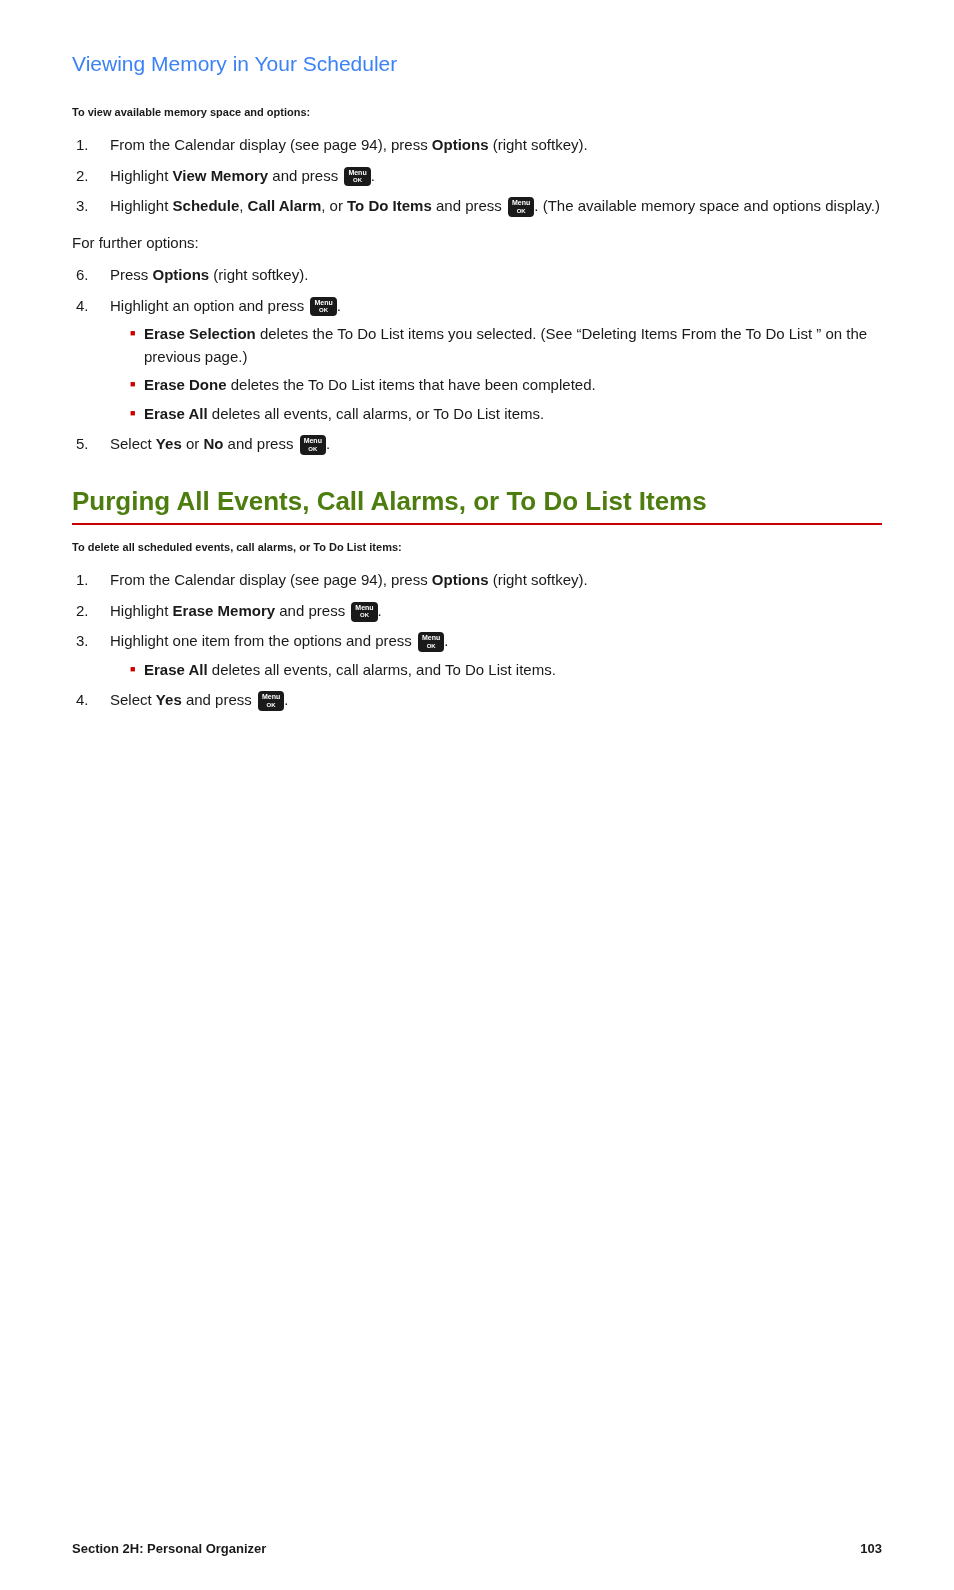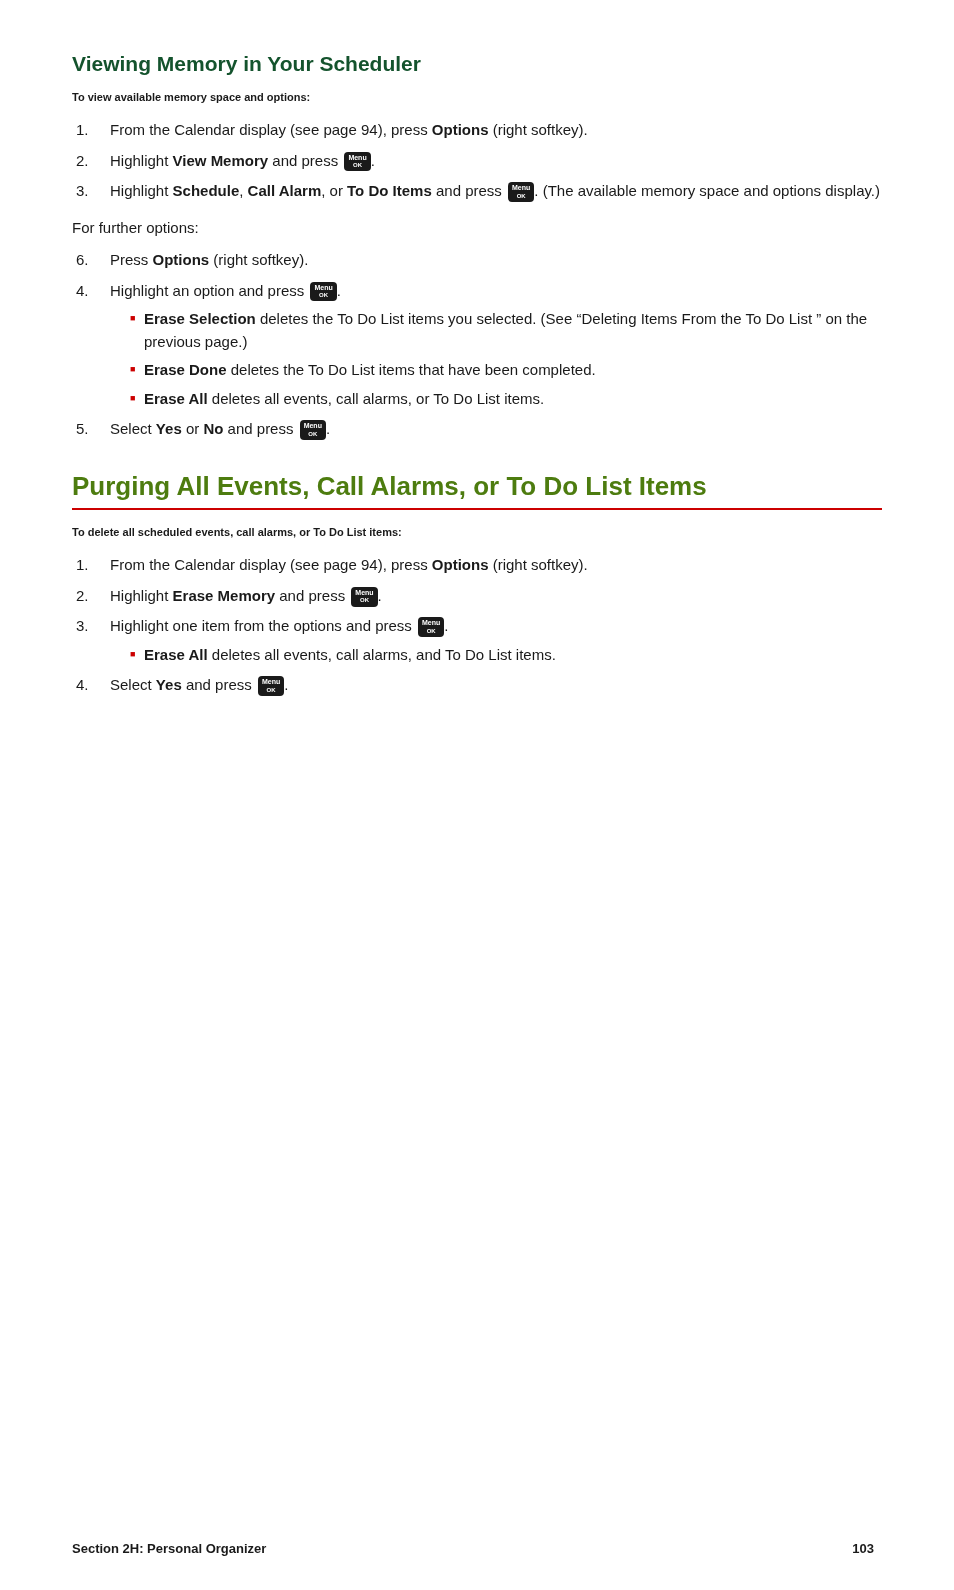--- a/index.html
+++ b/index.html
@@ -9,24 +9,24 @@
       font-family: Arial, Helvetica, sans-serif;
       font-size: 15px;
       color: #1a1a1a;
       width: 954px;
       min-height: 1590px;
       padding: 48px 72px 48px 72px;
       line-height: 1.5;
     }
 
     .section-title {
-      color: #14532d;
+      color: #3b82f6;
       font-size: 21px;
-      font-weight: 700;
-      margin-bottom: 9px;
+      font-weight: 400;
+      margin-bottom: 24px;
     }
 
     .section-subtitle {
       font-size: 11px;
       font-weight: 700;
       margin-bottom: 14px;
     }
 
     .section-divider {
       border: none;
@@ -107,21 +107,21 @@
     .for-further {
       margin-top: 14px;
       margin-bottom: 10px;
       font-size: 15px;
     }
 
     .page-footer {
       position: fixed;
       bottom: 32px;
       left: 72px;
-      right: 80px;
+      right: 72px;
       display: flex;
       justify-content: space-between;
       font-size: 13px;
       font-weight: 700;
       color: #1a1a1a;
     }
 
     .section-block {
       margin-bottom: 24px;
     }

